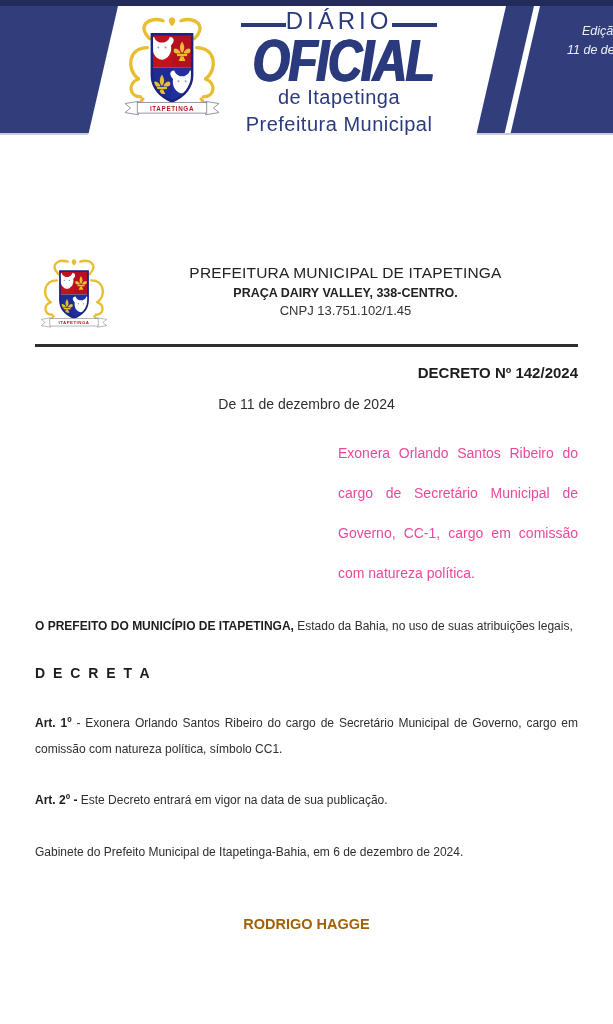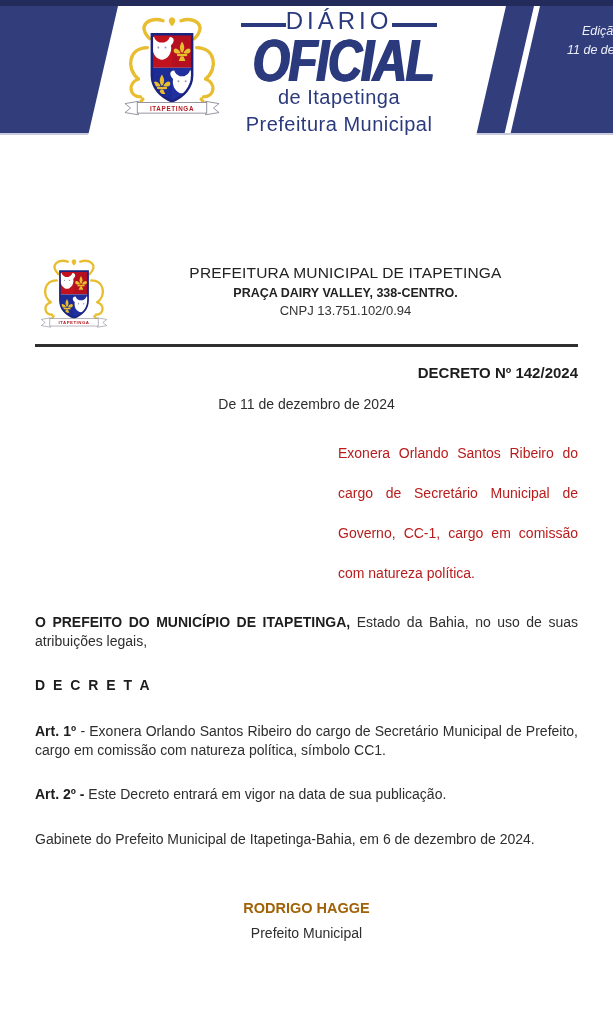--- a/index.html
+++ b/index.html
@@ -47,23 +47,23 @@
   .lh-rule{border-top:3px solid #2f2f2f;margin-top:8px;}
 
   .decree-title{text-align:right;font-weight:700;font-size:15px;color:#1d1d1d;margin-top:17px;}
   .decree-date{text-align:center;font-size:14px;color:#2e2e2e;margin-top:15px;}
 
   p{margin:0;}
   .ementa{
     margin:21px 0 0 303px;
     width:240px;
     font-size:14px;line-height:40px;
-    text-align:justify;color:#b91c1c;
+    text-align:justify;color:#ec4899;
   }
-  .body-par{font-size:14px;line-height:19px;text-align:justify;color:#2e2e2e;}
+  .body-par{font-size:12px;line-height:26px;text-align:justify;color:#2e2e2e;}
   .preamble{margin-top:20px;}
   .bold{font-weight:700;color:#1d1d1d;}
   .decreta{margin-top:26px;font-weight:700;font-size:14px;letter-spacing:2px;color:#1d1d1d;}
   .art1{margin-top:29px;}
   .art2{margin-top:25px;}
   .closing{margin-top:26px;text-align:left;}
   .sig-name{margin-top:51px;text-align:center;font-weight:700;font-size:14.5px;color:#a16207;}
   .sig-role{margin-top:9px;text-align:center;font-size:14px;color:#2e2e2e;}
 </style>
 </head>
@@ -149,38 +149,37 @@
 
   <main class="doc">
 
     <div class="letterhead">
       <svg class="crest-sm" viewBox="0 0 100 100">
         <use href="#crest"></use>
       </svg>
       <div class="lh-text">
         <div class="org-name">PREFEITURA MUNICIPAL DE ITAPETINGA</div>
         <div class="org-addr">PRAÇA DAIRY VALLEY, 338-CENTRO.</div>
-        <div class="org-cnpj">CNPJ 13.751.102/0.94</div>
+        <div class="org-cnpj">CNPJ 13.751.102/1.45</div>
       </div>
     </div>
 
     <div class="lh-rule"></div>
 
     <div class="decree-title">DECRETO Nº 142/2024</div>
     <div class="decree-date">De 11 de dezembro de 2024</div>
 
     <p class="ementa">Exonera Orlando Santos Ribeiro do cargo de Secretário Municipal de Governo, CC-1, cargo em comissão com natureza política.</p>
 
     <p class="body-par preamble"><span class="bold">O PREFEITO DO MUNICÍPIO DE ITAPETINGA,</span><span> Estado da Bahia, no uso de suas atribuições legais,</span></p>
 
     <p class="decreta">D E C R E T A</p>
 
-    <p class="body-par art1"><span class="bold">Art. 1º</span><span> - Exonera Orlando Santos Ribeiro do cargo de Secretário Municipal de Prefeito, cargo em comissão com natureza política, símbolo CC1.</span></p>
+    <p class="body-par art1"><span class="bold">Art. 1º</span><span> - Exonera Orlando Santos Ribeiro do cargo de Secretário Municipal de Governo, cargo em comissão com natureza política, símbolo CC1.</span></p>
 
     <p class="body-par art2"><span class="bold">Art. 2º -</span><span> Este Decreto entrará em vigor na data de sua publicação.</span></p>
 
     <p class="body-par closing">Gabinete do Prefeito Municipal de Itapetinga-Bahia, em 6 de dezembro de 2024.</p>
 
     <div class="sig-name">RODRIGO HAGGE</div>
-    <div class="sig-role">Prefeito Municipal</div>
 
   </main>
 </div>
 
 </body></html>

